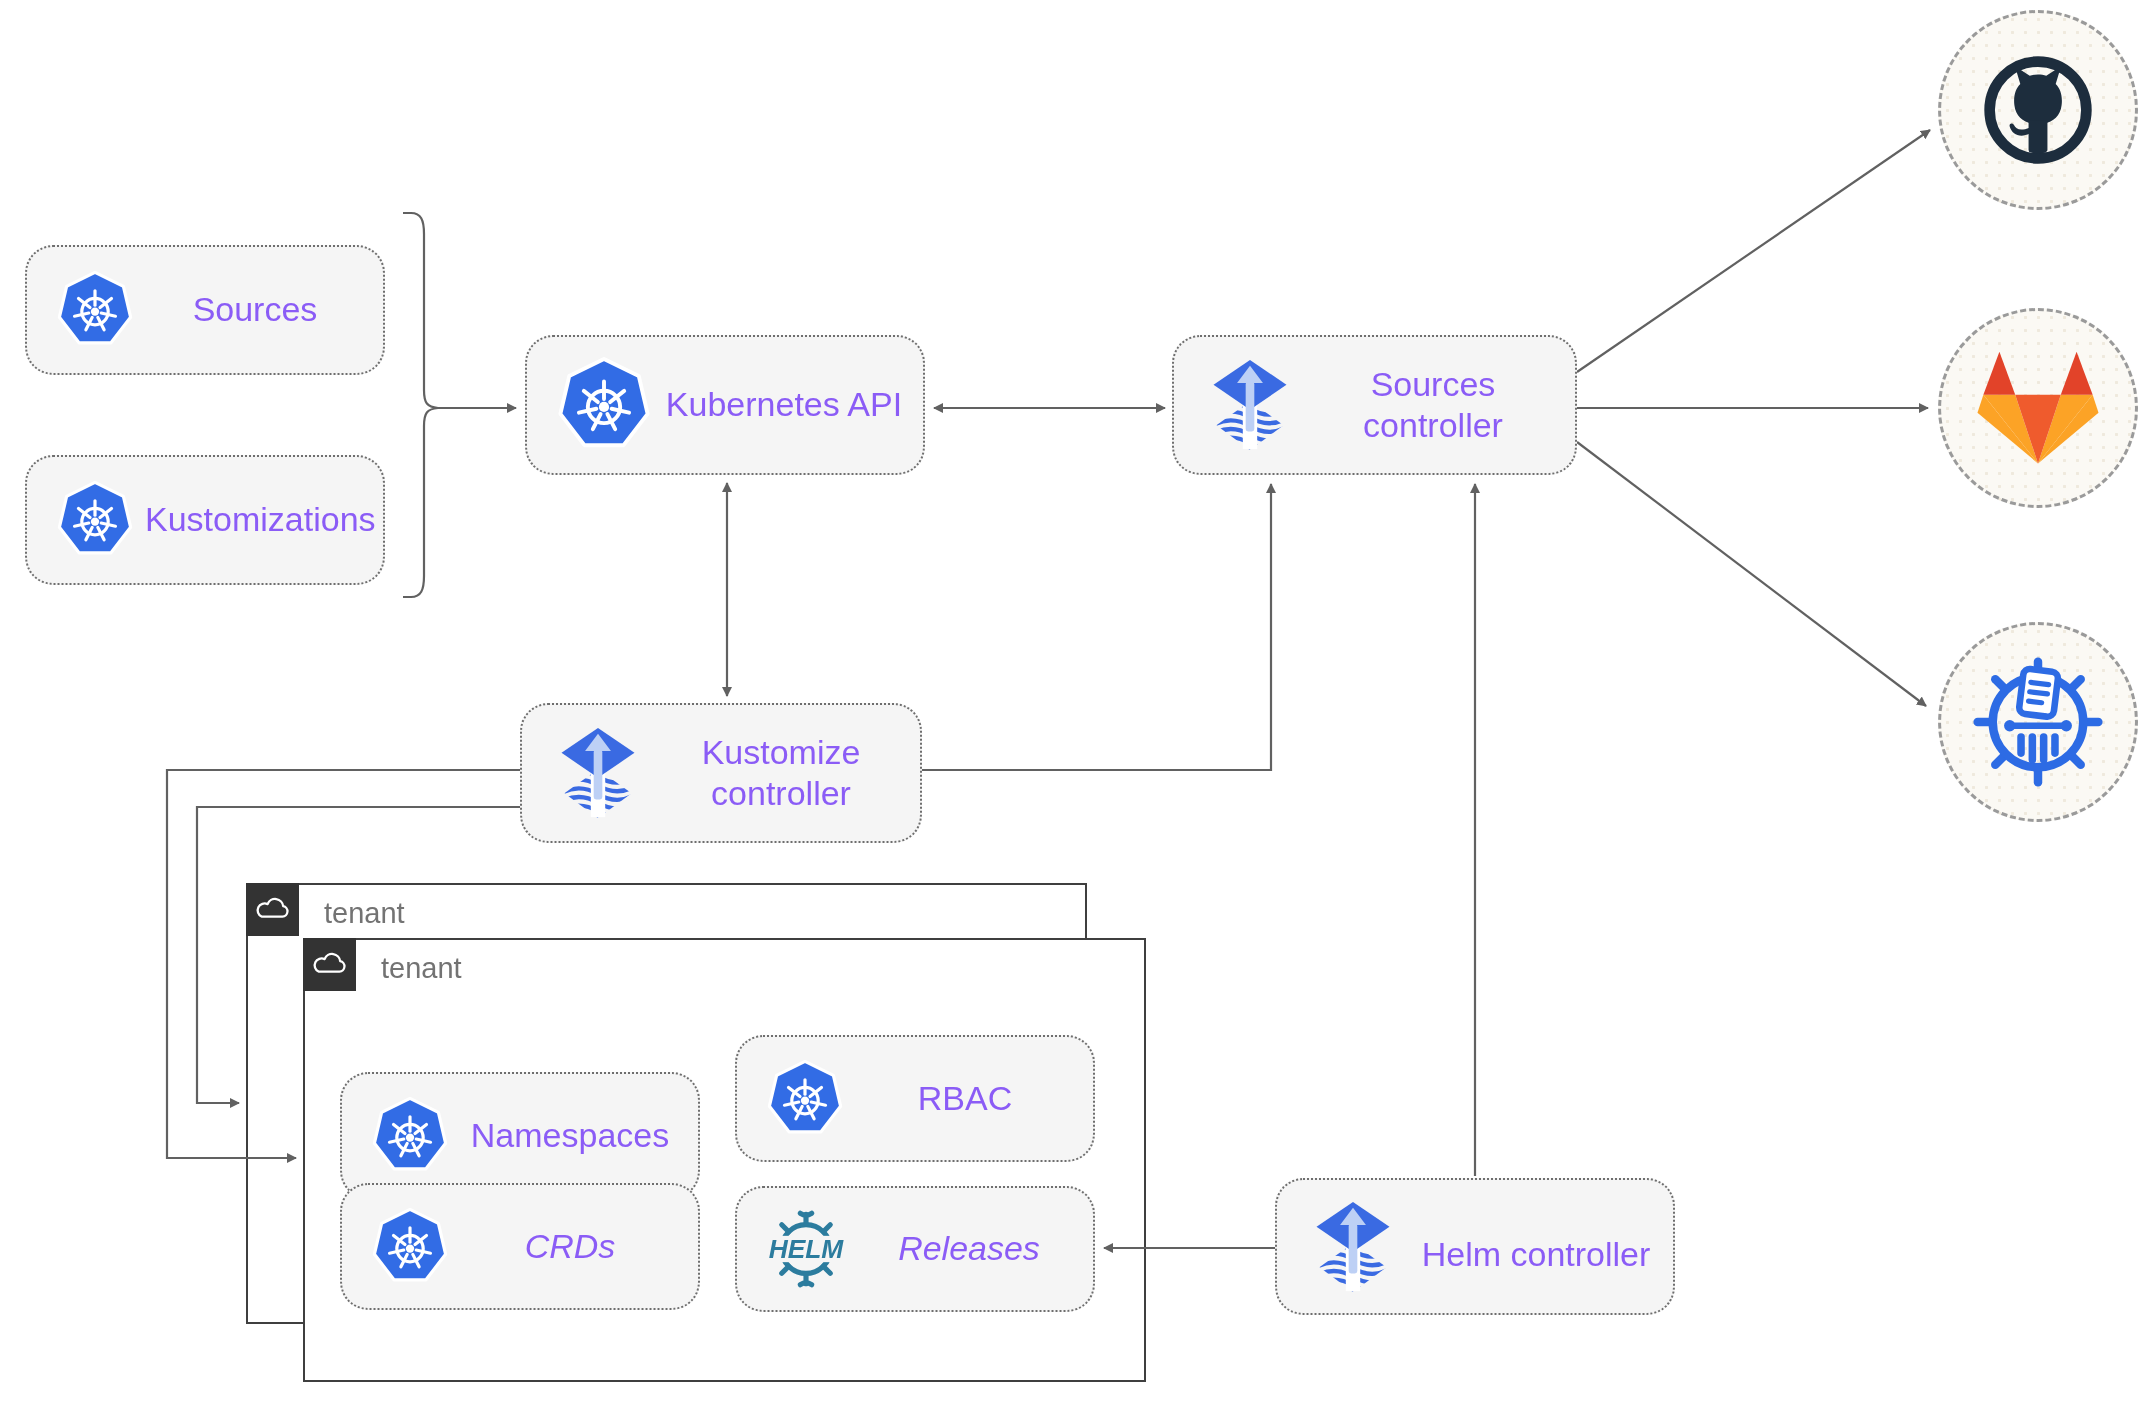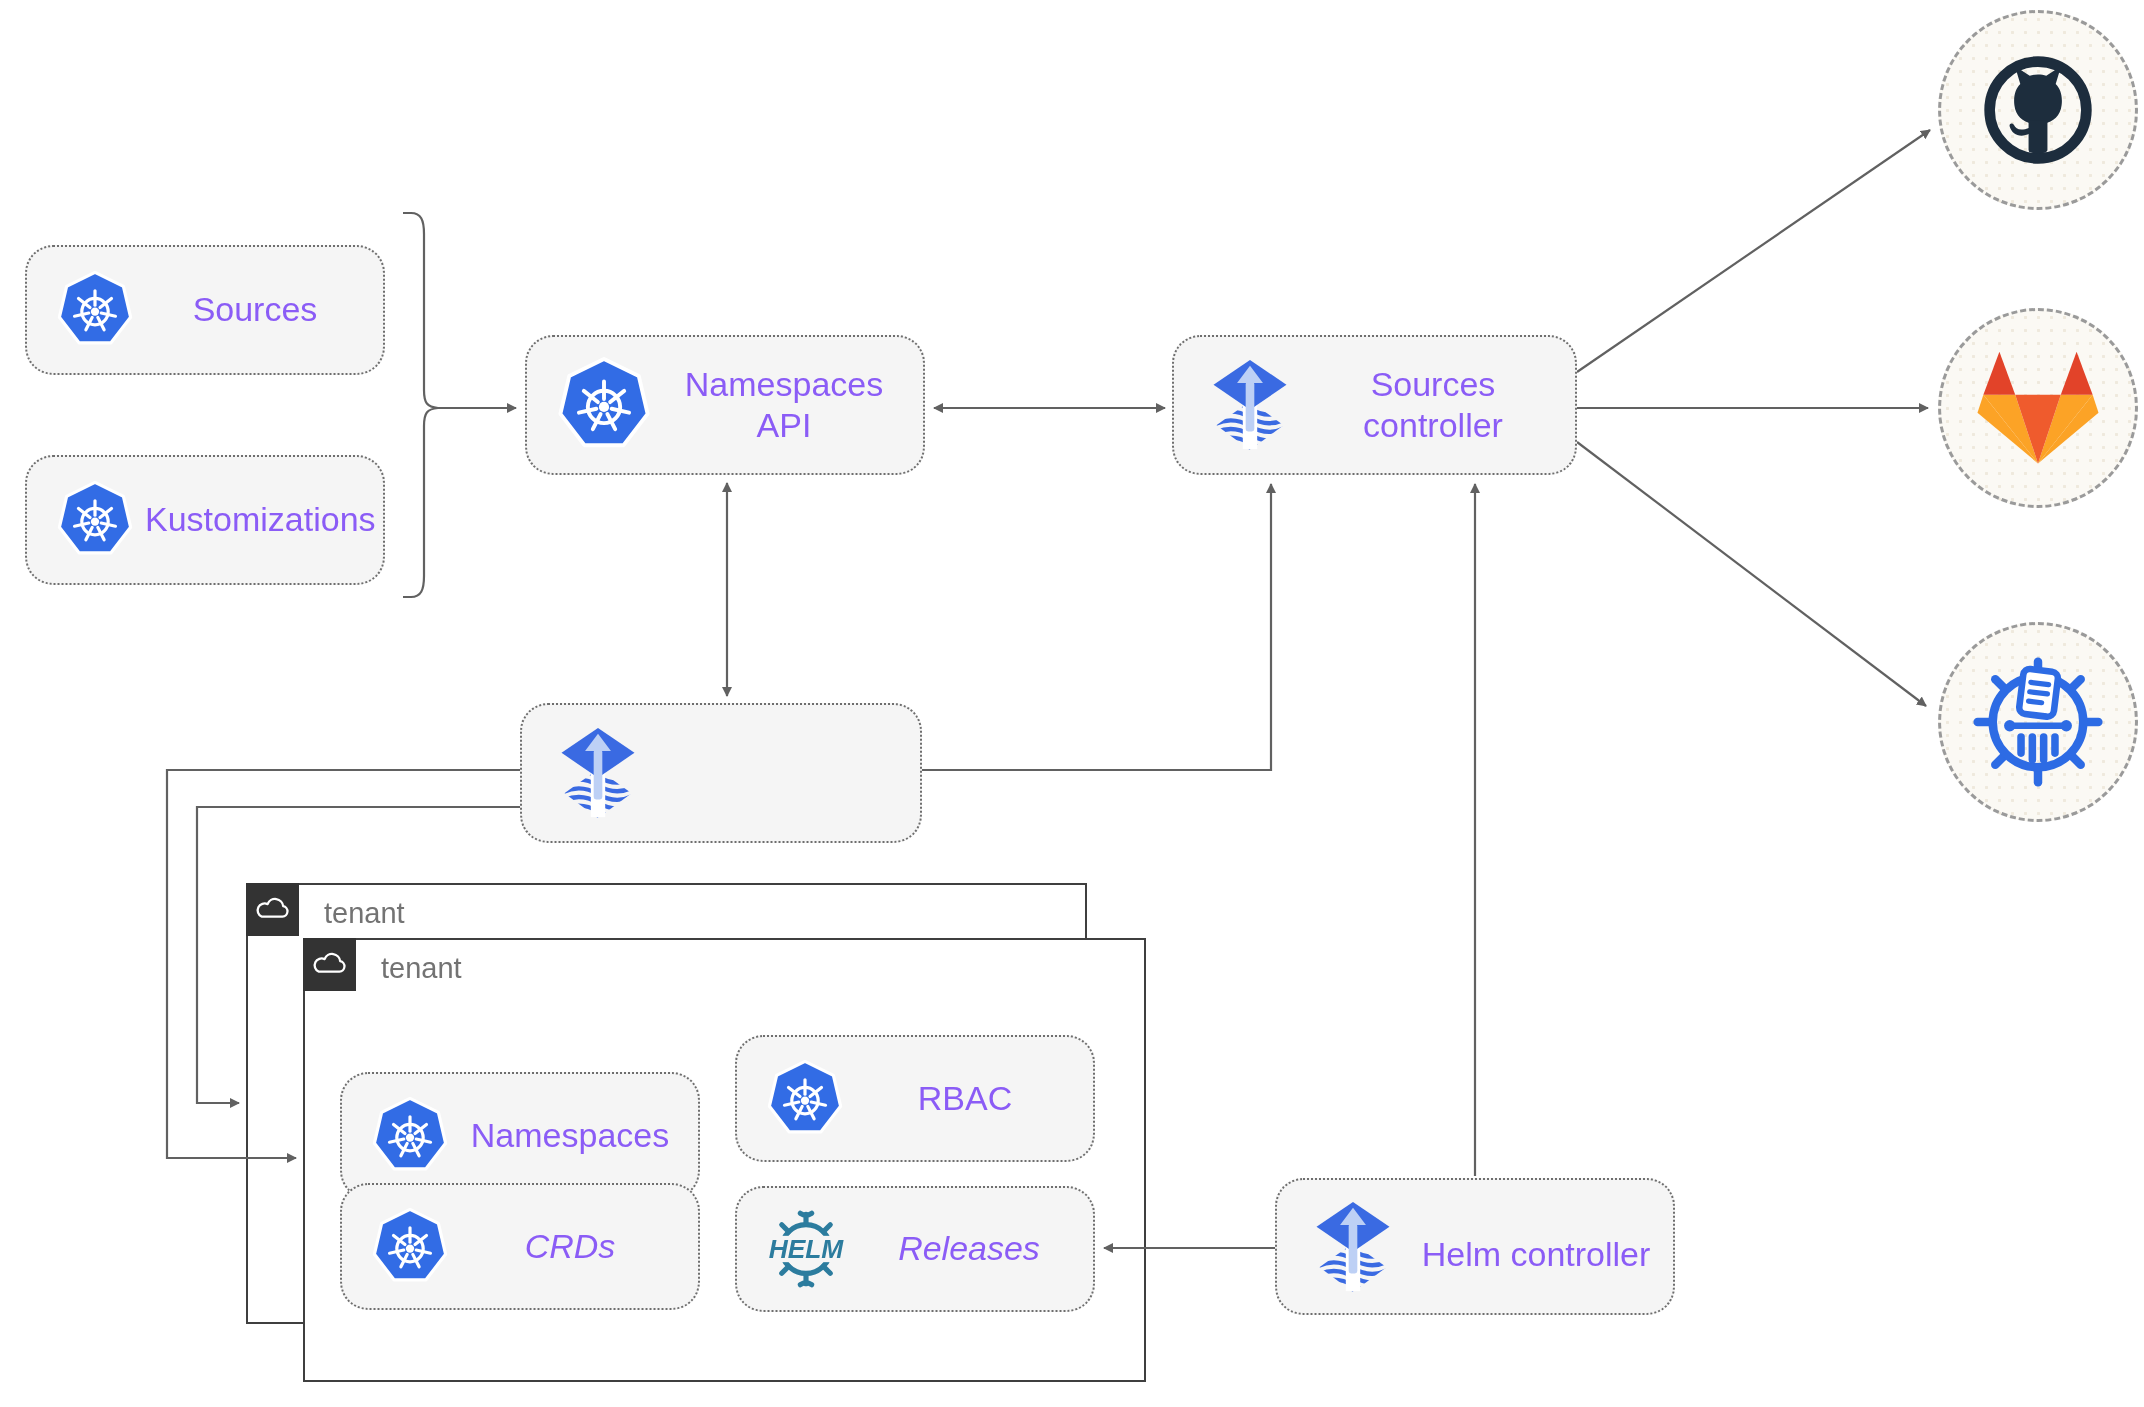--- a/index.html
+++ b/index.html
@@ -160,34 +160,35 @@
   <svg class="ic" width="80" height="80">
       <use href="#i-k8s"></use>
     </svg>
   <div class="lbl">Kustomizations</div>
 </div>
 
 <div class="pill" style="left:525px;top:335px;width:400px;height:140px;">
   <svg class="ic" width="98" height="98">
       <use href="#i-k8s"></use>
     </svg>
-  <div class="lbl">Namespaces API</div>
+  <div class="lbl">Kubernetes API</div>
 </div>
 
 <div class="pill" style="left:1172px;top:335px;width:405px;height:140px;">
   <svg class="ic" width="96" height="96">
       <use href="#i-flux"></use>
     </svg>
   <div class="lbl" style="max-width:230px;margin-left:20px;">Sources controller</div>
 </div>
 
 <div class="pill" style="left:520px;top:703px;width:402px;height:140px;">
   <svg class="ic" width="96" height="96">
       <use href="#i-flux"></use>
     </svg>
+  <div class="lbl" style="max-width:230px;margin-left:20px;">Kustomize controller</div>
 </div>
 
 <div class="pill" style="left:1275px;top:1178px;width:400px;height:137px;">
   <svg class="ic" width="96" height="96">
       <use href="#i-flux"></use>
     </svg>
   <div class="lbl" style="max-width:230px;margin-left:20px;margin-top:16px;">Helm controller</div>
 </div>
 
 <div class="pill" style="left:340px;top:1072px;width:360px;height:127px;">

